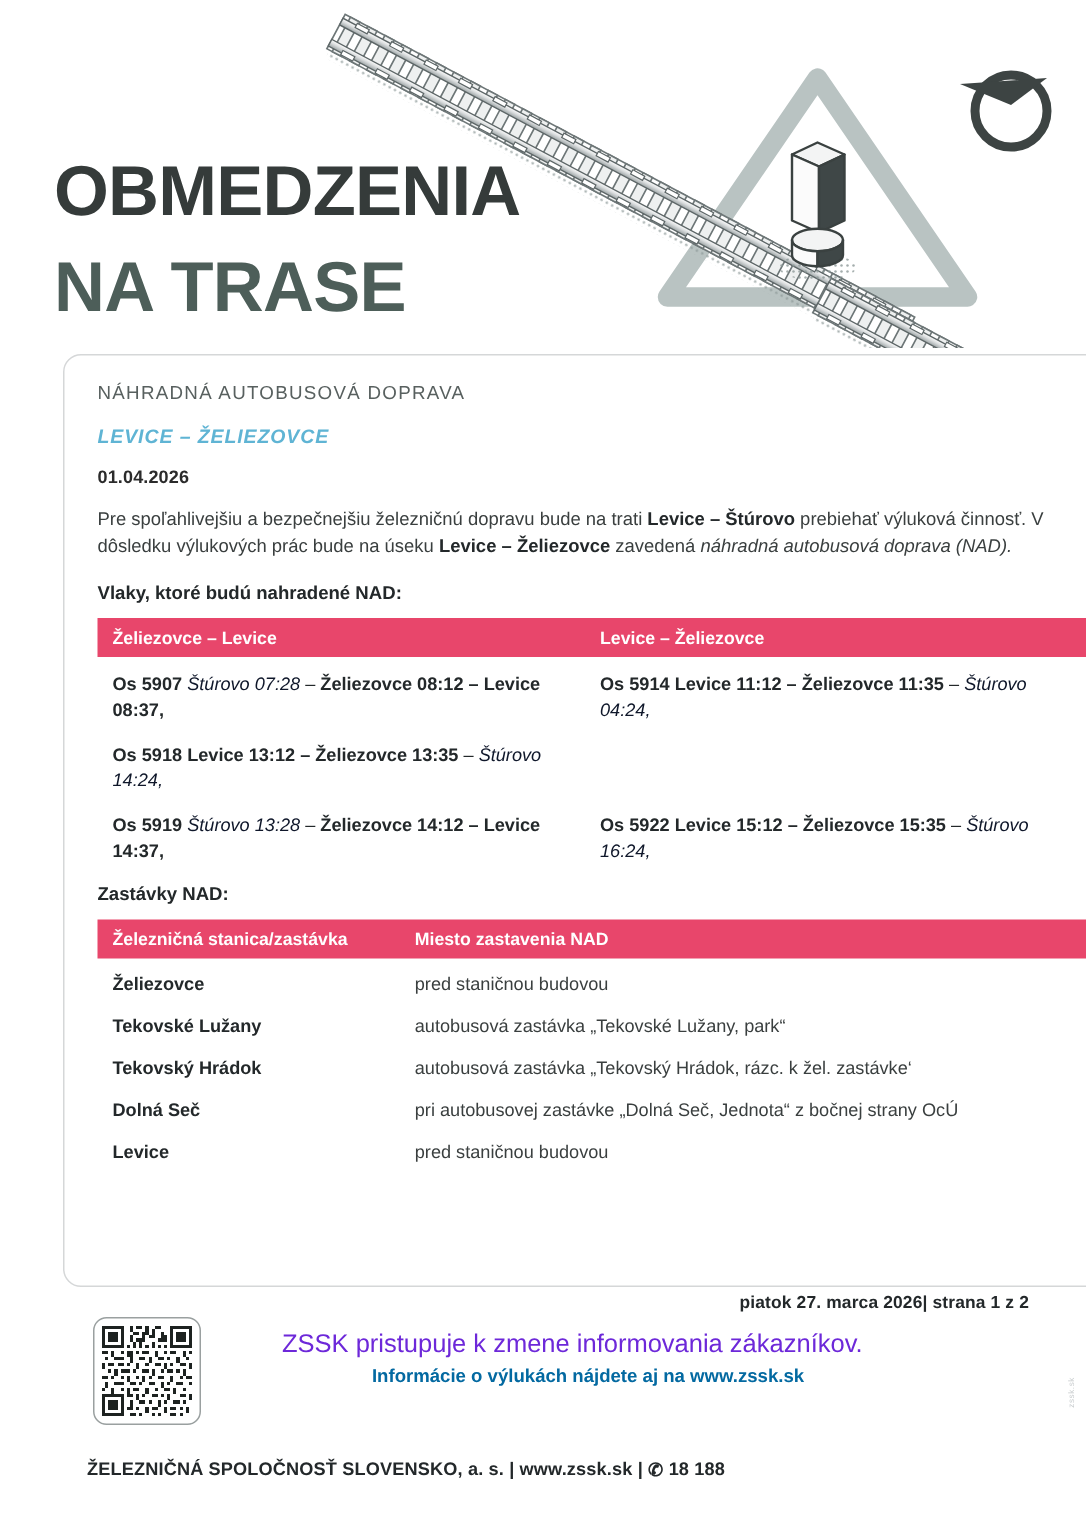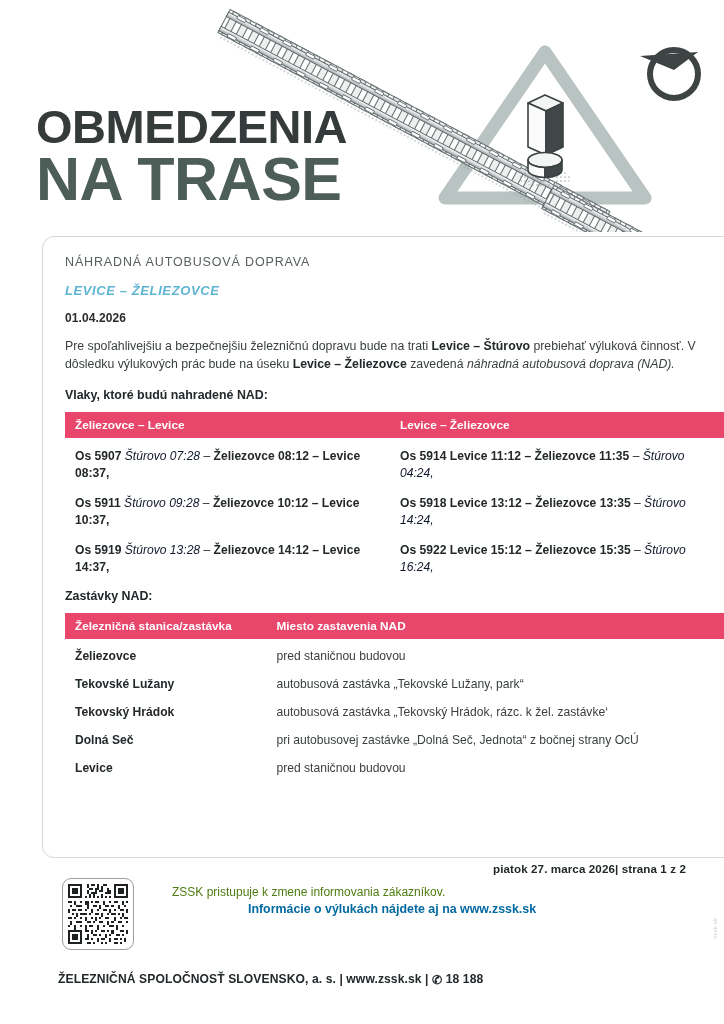--- a/index.html
+++ b/index.html
@@ -42,23 +42,23 @@
     font-weight: bold;
     letter-spacing: -0.5px;
     line-height: 0.94;
     white-space: nowrap;
   }
   .hero-line1 {
     font-size: 47px;
     color: #353b3a;
   }
   .hero-line2 {
-    font-size: 61px;
+    font-size: 47px;
     color: #4d5e59;
-    margin-top: 2px;
+    margin-top: 20px;
   }
 
   .zssk-logo {
     position: absolute;
     right: 14px;
     top: 34px;
     width: 72px;
     height: 72px;
     z-index: 6;
   }
@@ -198,23 +198,24 @@
   }
   .qr svg { display: block; width: 100%; height: 100%; }
 
   .footer-msg {
     position: absolute;
     left: 172px;
     top: 884px;
     width: 440px;
   }
   .footer-msg-line1 {
-    font-size: 12px;
-    color: #4d7c0f;
+    font-size: 17px;
+    color: #6d28d9;
     line-height: 1.45;
+    margin-left: 16px;
   }
   .footer-msg-line2 {
     font-size: 12.4px;
     font-weight: bold;
     color: #0369a1;
     line-height: 1.45;
     text-align: center;
   }
 
   .company-line {
@@ -442,21 +443,20 @@
         <div class="col-b">Levice – Želiezovce</div>
       </div>
       <div class="trains-body">
 
         <div class="train-row">
           <div class="train-cell"><b>Os 5907</b> <i>Štúrovo 07:28</i><span> – </span><b>Želiezovce 08:12 – Levice 08:37,</b></div>
           <div class="train-cell"><b>Os 5914</b> <b>Levice 11:12 – Želiezovce 11:35</b><span> – </span><i>Štúrovo 04:24,</i></div>
         </div>
 
         <div class="train-row">
-          <div class="train-cell"><b>Os 5911</b> <i>Štúrovo 09:28</i><span> – </span><b>Želiezovce 10:12 – Levice 10:37,</b></div>
           <div class="train-cell"><b>Os 5918</b> <b>Levice 13:12 – Želiezovce 13:35</b><span> – </span><i>Štúrovo 14:24,</i></div>
         </div>
 
         <div class="train-row">
           <div class="train-cell"><b>Os 5919</b> <i>Štúrovo 13:28</i><span> – </span><b>Želiezovce 14:12 – Levice 14:37,</b></div>
           <div class="train-cell"><b>Os 5922</b> <b>Levice 15:12 – Želiezovce 15:35</b><span> – </span><i>Štúrovo 16:24,</i></div>
         </div>
 
       </div>
     </div>

